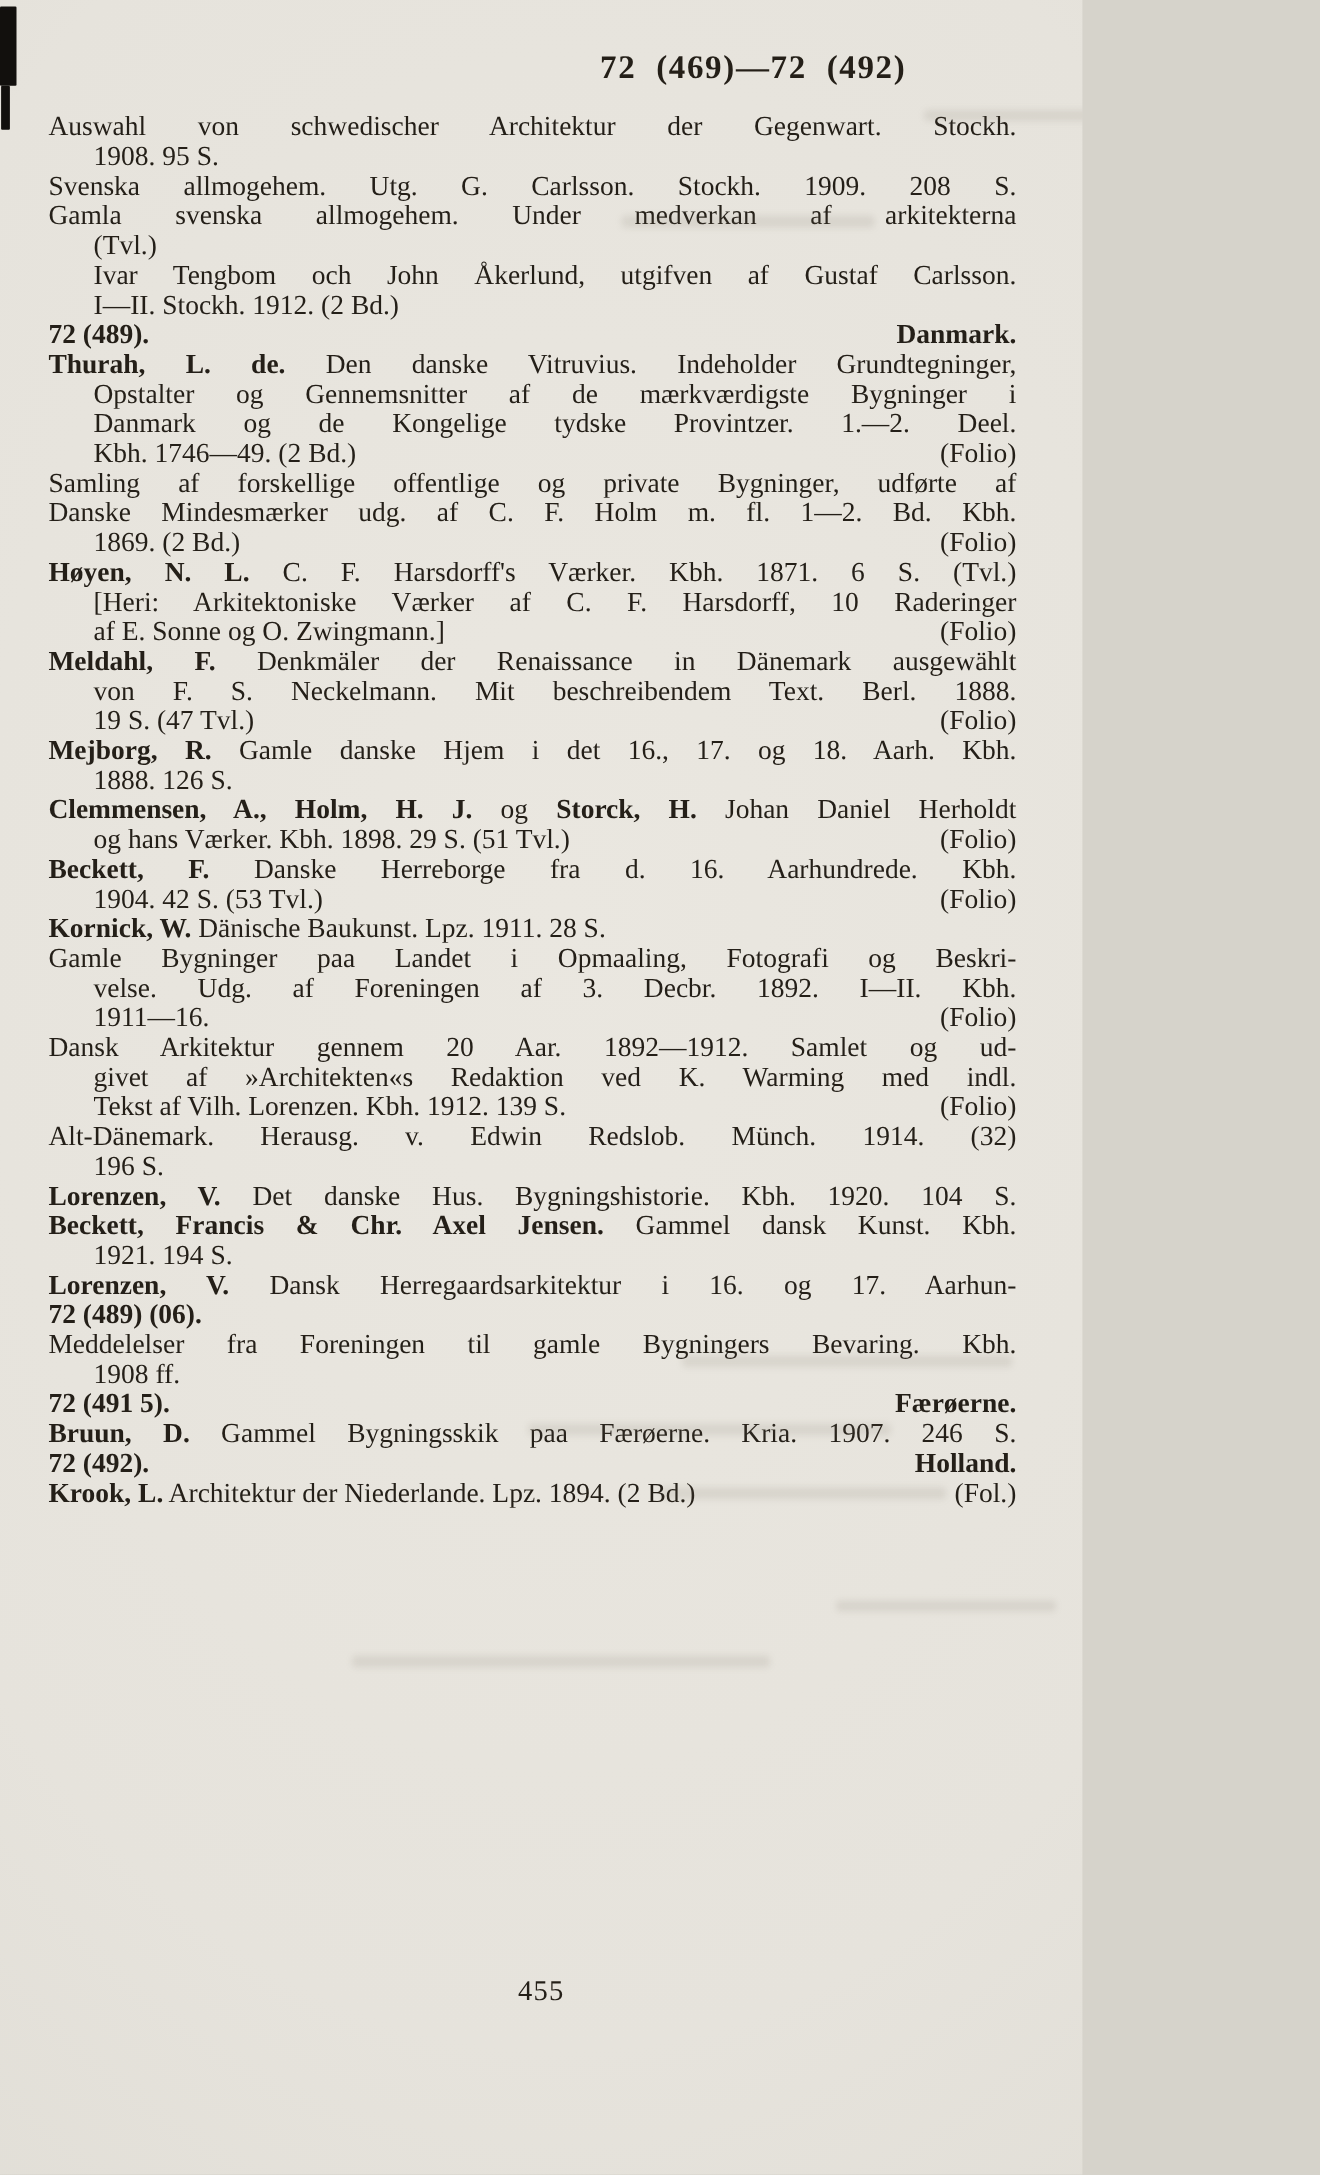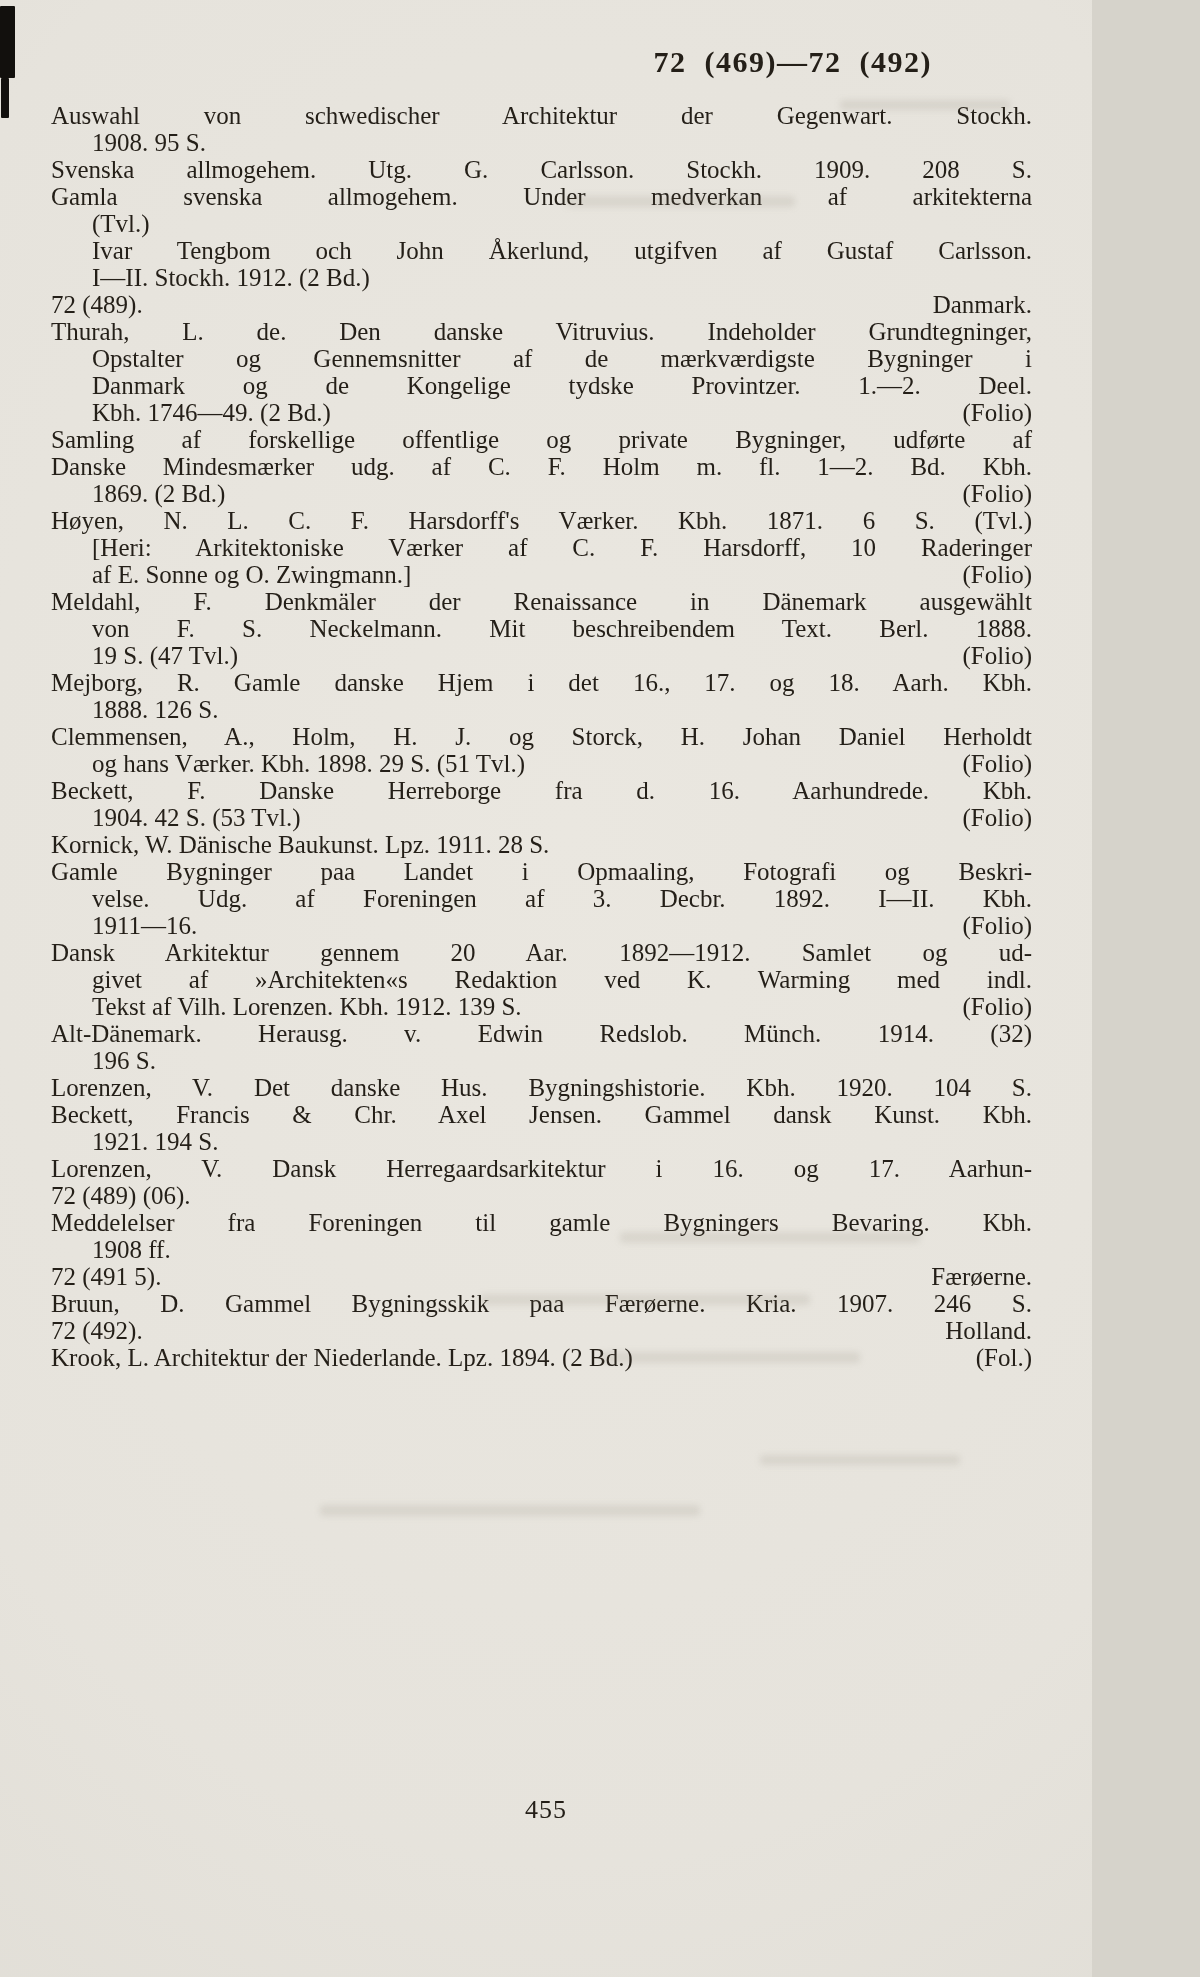--- a/index.html
+++ b/index.html
@@ -3,57 +3,58 @@
 <meta charset="utf-8">
 <style>
   html, body { margin: 0; padding: 0; }
   body {
     width: 1200px;
     font-family: "Liberation Serif", "DejaVu Serif", serif;
     background: #d6d3cb;
   }
   .page {
     position: relative;
-    width: 1092px;
+    width: 984px;
     height: 1977px;
     overflow: hidden;
     background: radial-gradient(ellipse 130% 95% at 52% 42%, #eae7e0 0%, #e6e3dc 55%, #dcd9d1 100%);
     color: #241f18;
   }
   .running-head {
     padding: 46px 160px 0 0;
     text-align: right;
     font-weight: bold;
     font-size: 30px;
     line-height: 32px;
     letter-spacing: 1.5px;
     word-spacing: 9px;
     white-space: nowrap;
   }
   .body {
     margin-top: 24px;
-    padding: 0 60px 0 51px;
+    padding: 0 60px 0 32px;
+    margin-left: 12px;
   }
   .line {
     font-size: 25px;
     line-height: 27px;
     white-space: nowrap;
   }
   .line.just {
     white-space: normal;
     text-align: justify;
     text-align-last: justify;
   }
   .line.ind { padding-left: 41px; }
   .line.split {
     display: flex;
     justify-content: space-between;
     align-items: baseline;
   }
-  .b { font-weight: normal; }
+  .b { font-weight: bold; }
   .page-number {
     position: absolute;
     left: 0;
     top: 1795px;
     width: 100%;
     text-align: center;
     font-size: 26px;
     letter-spacing: 1px;
   }
   .scan-mark {

